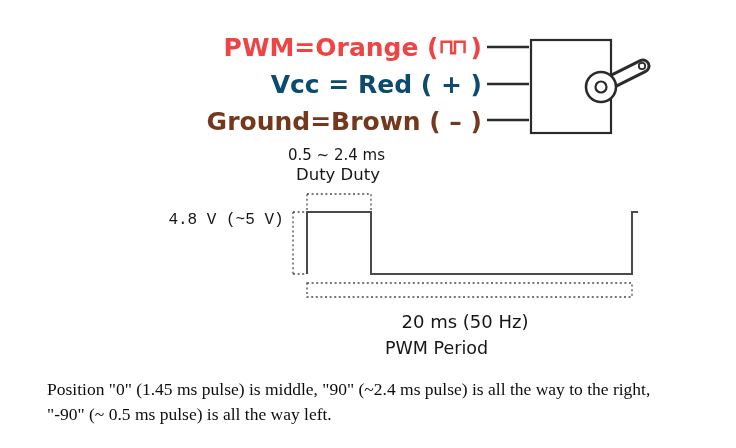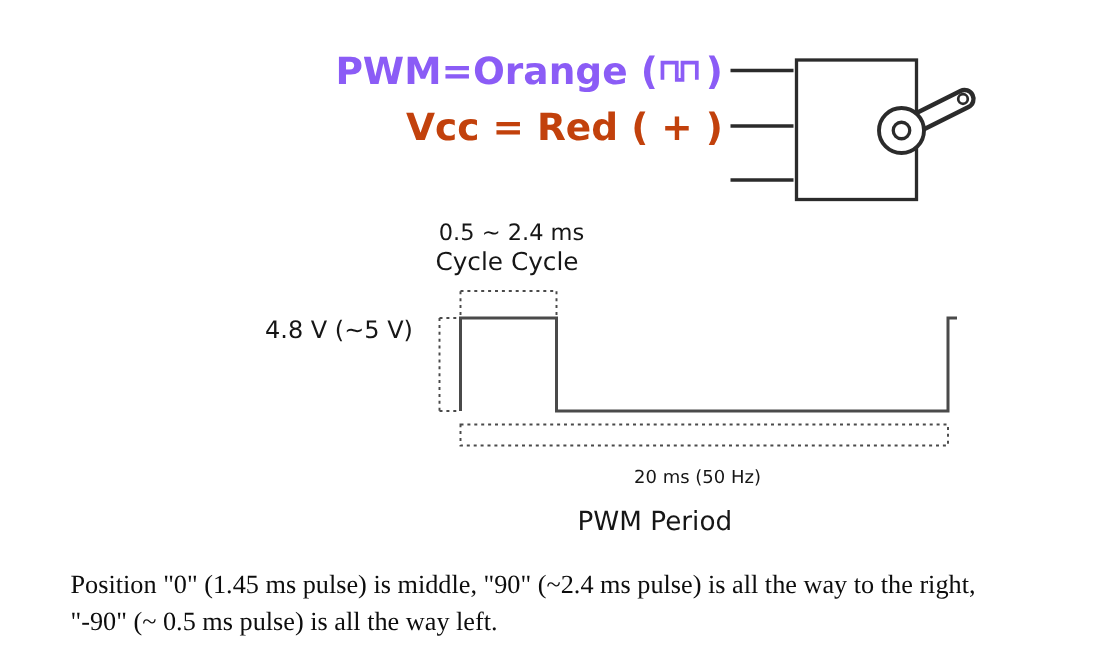--- a/index.html
+++ b/index.html
@@ -21,24 +21,24 @@
   .trace      { fill:none; stroke:#4a4a4a; stroke-width:2; }
   .dot        { stroke:#4a4a4a; stroke-width:1.3; stroke-dasharray:2 2.6; fill:none; }
 
   
   .wire-labels{ position:absolute; top:29px; right:254px; text-align:right; }
   .wire-line{ font-size:25px; font-weight:600; line-height:37px; white-space:nowrap; }
   .wave-glyph{ display:inline-block; width:32px; height:21px; vertical-align:-2px; }
 
   
   .t{ position:absolute; color:#161616; white-space:nowrap; }
-  .lbl-duty-range  { left:288px; top:146px; width:106px; text-align:center; font-size:15px; }
+  .lbl-duty-range  { left:288px; top:146px; width:106px; text-align:left; font-size:15px; }
   .lbl-duty        { left:283px; top:165px; width:110px; text-align:center; font-size:16.5px; }
-  .lbl-voltage     { left:164px; top:209px; width:124px; text-align:center; font-size:16px; line-height:22px; }
-  .lbl-period-value{ left:385px; top:311px; width:160px; text-align:center; font-size:12px; }
+  .lbl-voltage     { left:164px; top:209px; width:124px; text-align:center; font-size:16px; line-height:22px;font-family:Liberation Mono, monospace; }
+  .lbl-period-value{ left:385px; top:311px; width:160px; text-align:center; font-size:18px; }
   .lbl-period      { left:385px; top:338px; width:160px; text-align:left; font-size:17.5px; }
 
   
   .caption{
     position:absolute; left:47px; top:377px;
     font-family:"Liberation Serif", serif; font-size:17.5px; line-height:25px; color:#0d0d0d;
   }
   .caption div{ white-space:nowrap; }
 </style>
 </head>
@@ -66,30 +66,31 @@
     <line class="dot" x1="307" y1="194" x2="371" y2="194"></line>
 
     <line class="dot" x1="293" y1="212" x2="293" y2="274"></line>
     <line class="dot" x1="293" y1="212" x2="305" y2="212"></line>
     <line class="dot" x1="293" y1="274" x2="305" y2="274"></line>
 
     <rect class="dot" x="307" y="283" width="325" height="14"></rect>
   </svg>
 
   <div class="wire-labels">
-    <div class="wire-line" style="color: #8b5cf6;">
+    <div class="wire-line" style="color: #ef4444;">
       <span>PWM=Orange (</span><svg class="wave-glyph" viewBox="0 0 30 22">
           <path d="M1,17 L1,5 L11,5 L11,17 L15,17 L15,5 L25,5 L25,17" fill="none" stroke="currentColor" stroke-width="2.6"></path>
         </svg><span>)</span>
     </div>
-    <div class="wire-line" style="color: #c2410c;">Vcc = Red ( + )</div>
+    <div class="wire-line" style="color: #0c4a6e;">Vcc = Red ( + )</div>
+    <div class="wire-line" style="color: rgb(116, 57, 28);">Ground=Brown ( – )</div>
   </div>
 
   <div class="t lbl-duty-range">0.5 ~ 2.4 ms</div>
-  <div class="t lbl-duty">Cycle Cycle</div>
+  <div class="t lbl-duty">Duty Duty</div>
 
   <div class="t lbl-voltage">
     <div>4.8 V (~5 V)</div>
   </div>
 
   <div class="t lbl-period-value">20 ms (50 Hz)</div>
   <div class="t lbl-period">PWM Period</div>
 
   <div class="caption">
     <div>Position "0" (1.45 ms pulse) is middle, "90" (~2.4 ms pulse) is all the way to the right,</div>

